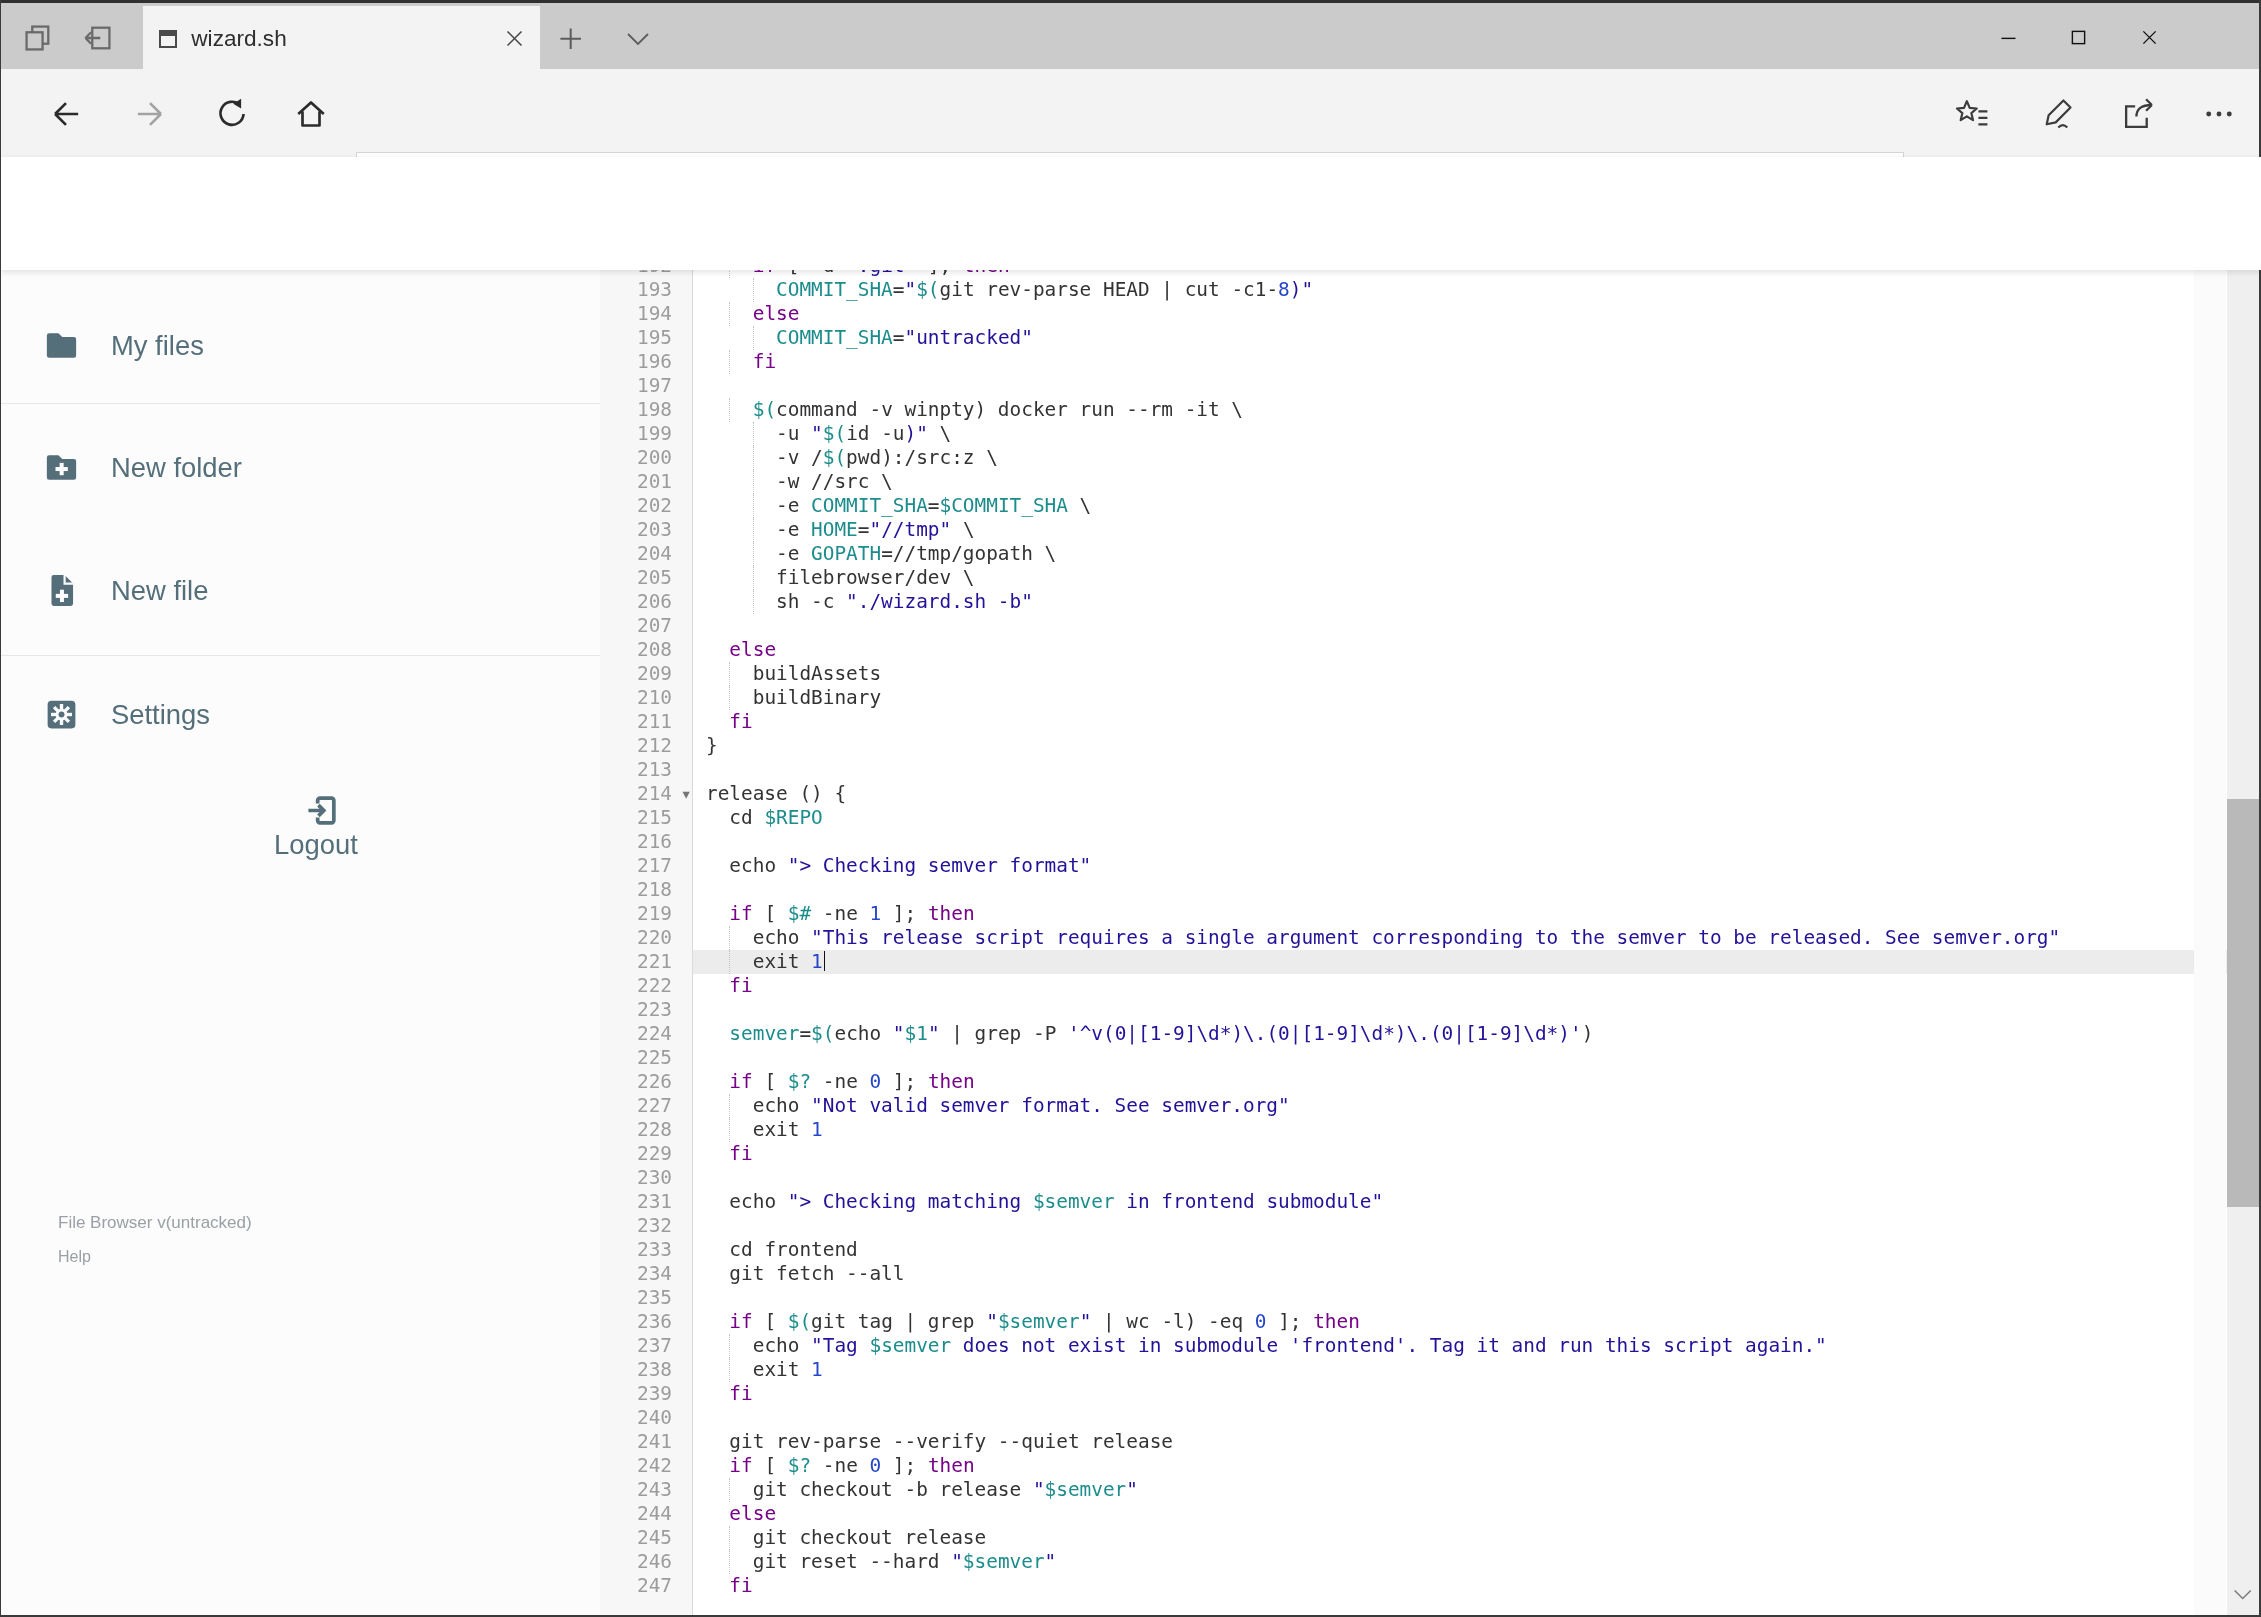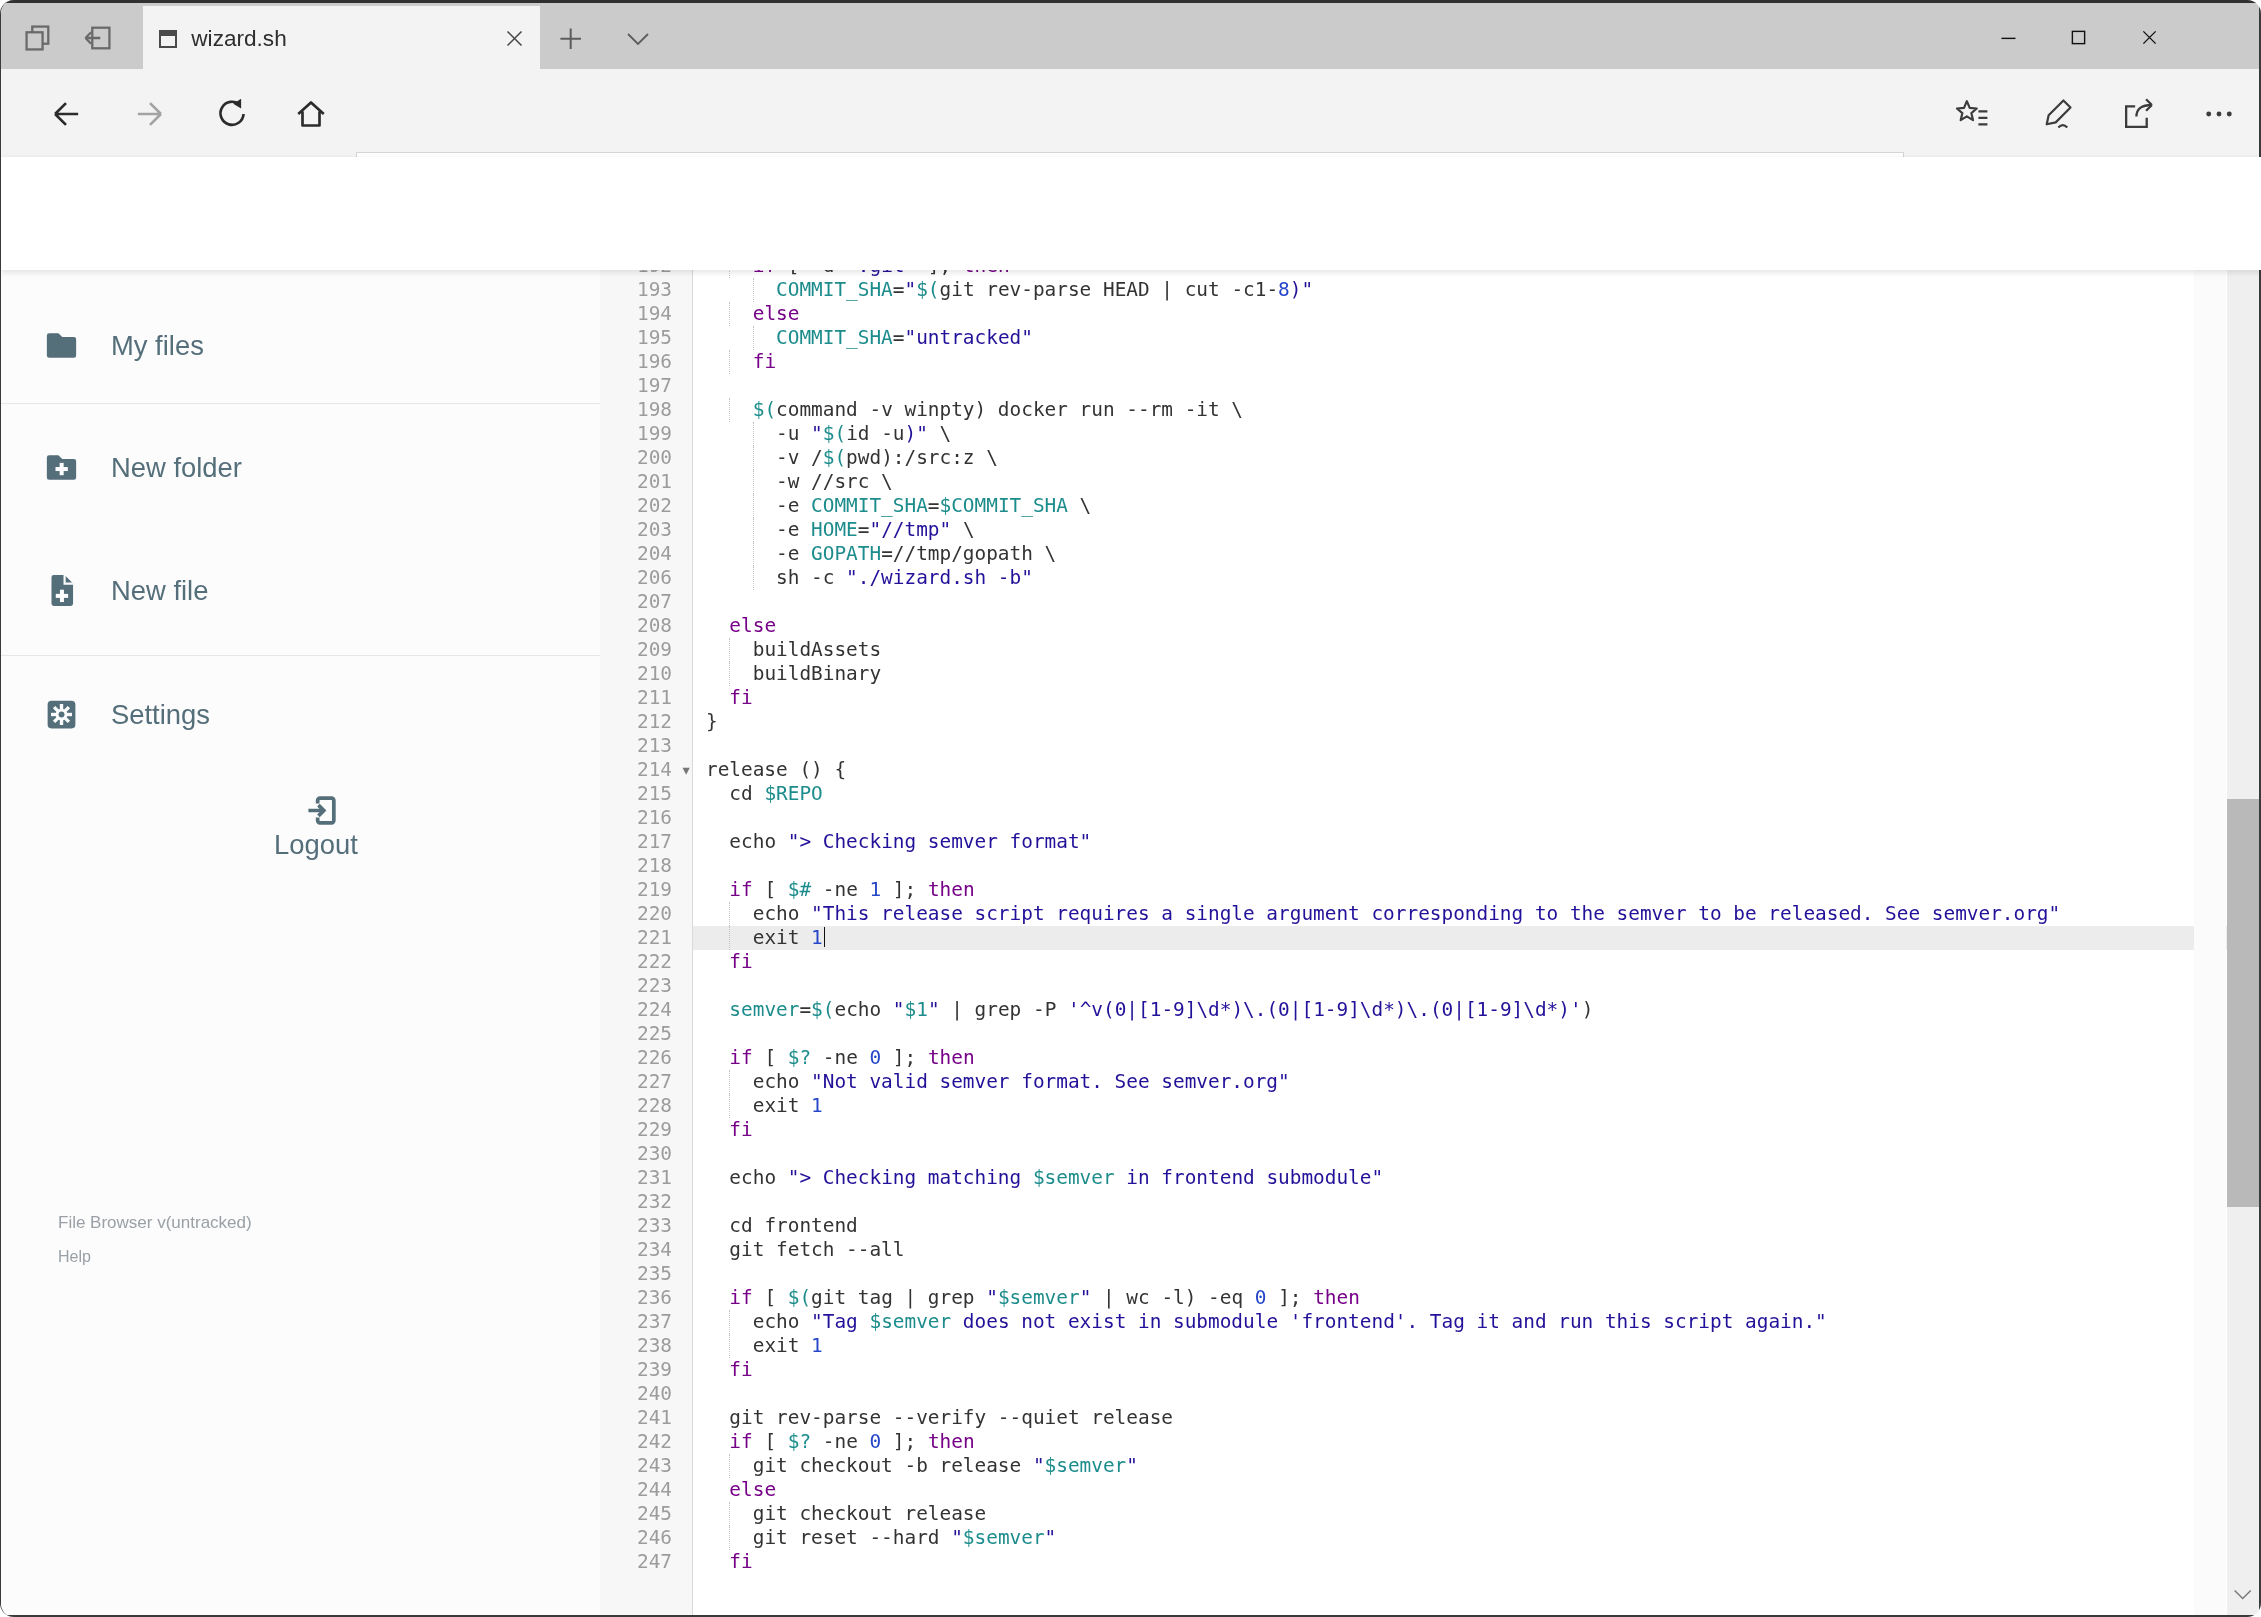--- a/index.html
+++ b/index.html
@@ -1,19 +1,19 @@
 <!DOCTYPE html>
 <html style="--kw: #770088; --st: #221199; --vr: #1d8c8c; --nm: #2646c8; --df: #333333; --ln: #9c9c9c; --al: #ececec;font-size:13px"><head>
 <meta charset="utf-8">
 <title>wizard.sh</title>
 <style>
   html,body{margin:0;padding:0;background:#fff;}
   #screen{position:relative;width:2261px;height:1617px;overflow:hidden;
     font-family:"Liberation Sans",sans-serif;background:#fff;
-    border-left:1.6px solid #3a3a3a;border-right:0;box-sizing:border-box;border-radius:14px;}
+    border-left:1.6px solid #3a3a3a;border-right:0;box-sizing:border-box;}
   .abs{position:absolute;}
   svg{display:block;}
 
   
   #tabbar{left:0;top:0;width:2261px;height:69px;background:#cbcbcb;border-top:3.2px solid #303030;box-sizing:border-box;}
   .tabstrip-btn{top:6.5px;width:57px;height:57px;display:flex;align-items:center;justify-content:center;}
   #tab-active{left:142px;top:3.2px;width:397px;height:65px;background:#f3f3f3;display:flex;align-items:center;}
   #tab-favicon{margin-left:13px;}
   #tab-title{margin-left:11.3px;font-size:22.6px;color:#2e2e2e;flex:1;}
   #tab-close{width:36px;height:36px;margin-right:8px;display:flex;align-items:center;justify-content:center;}
@@ -405,20 +405,24 @@
         </div>
         <div class="cm-row">
           <div class="cm-gutter-cell">203</div>
           <div class="cm-code-cell"><i class="ig" style="left: 60px;"></i><span>      </span><span class="tk-d">-e </span><span class="tk-v">HOME</span><span class="tk-d">=</span><span class="tk-s">"//tmp"</span><span class="tk-d"> \</span></div>
         </div>
         <div class="cm-row">
           <div class="cm-gutter-cell">204</div>
           <div class="cm-code-cell"><i class="ig" style="left: 60px;"></i><span>      </span><span class="tk-d">-e </span><span class="tk-v">GOPATH</span><span class="tk-d">=//tmp/gopath \</span></div>
         </div>
         <div class="cm-row">
+          <div class="cm-gutter-cell">205</div>
+          <div class="cm-code-cell"><i class="ig" style="left: 60px;"></i><span>      </span><span class="tk-d">filebrowser/dev \</span></div>
+        </div>
+        <div class="cm-row">
           <div class="cm-gutter-cell">206</div>
           <div class="cm-code-cell"><i class="ig" style="left: 60px;"></i><span>      </span><span class="tk-d">sh -c </span><span class="tk-s">"./wizard.sh -b"</span></div>
         </div>
         <div class="cm-row">
           <div class="cm-gutter-cell">207</div>
           <div class="cm-code-cell"><span></span></div>
         </div>
         <div class="cm-row">
           <div class="cm-gutter-cell">208</div>
           <div class="cm-code-cell"><span>  </span><span class="tk-k">else</span></div>

